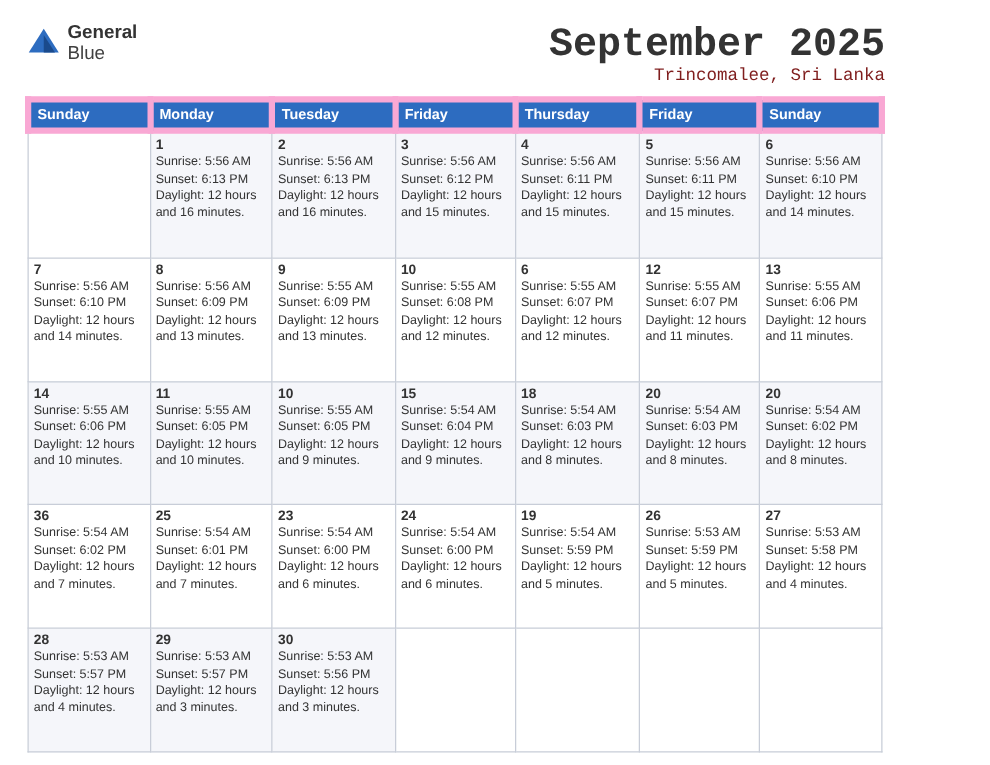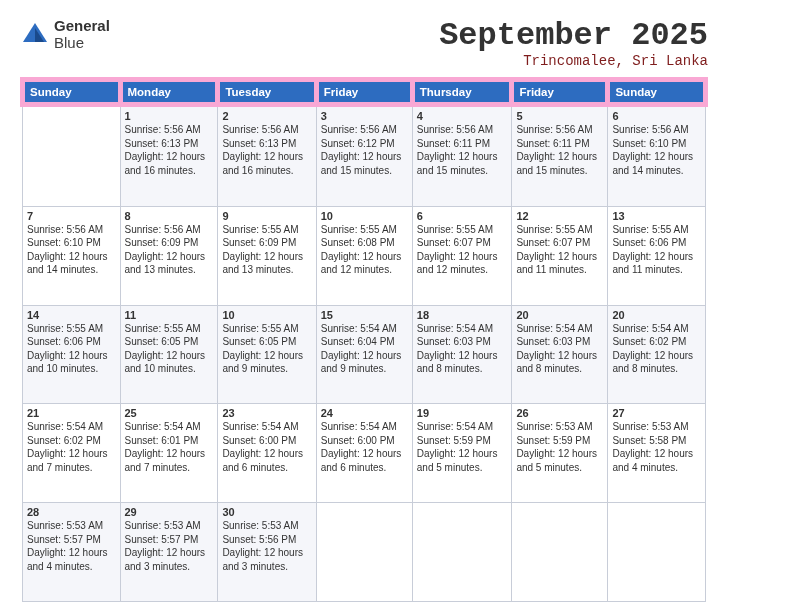--- a/index.html
+++ b/index.html
@@ -181,21 +181,21 @@
           <td><span class="day-number">15</span>
         <span class="cell-text">Sunrise: 5:54 AM<br>Sunset: 6:04 PM<br>Daylight: 12 hours and 9 minutes.</span></td>
           <td><span class="day-number">18</span>
         <span class="cell-text">Sunrise: 5:54 AM<br>Sunset: 6:03 PM<br>Daylight: 12 hours and 8 minutes.</span></td>
           <td><span class="day-number">20</span>
         <span class="cell-text">Sunrise: 5:54 AM<br>Sunset: 6:03 PM<br>Daylight: 12 hours and 8 minutes.</span></td>
           <td><span class="day-number">20</span>
         <span class="cell-text">Sunrise: 5:54 AM<br>Sunset: 6:02 PM<br>Daylight: 12 hours and 8 minutes.</span></td>
         </tr>
         <tr>
-          <td><span class="day-number">21</span>
+          <td><span class="day-number">36</span>
         <span class="cell-text">Sunrise: 5:54 AM<br>Sunset: 6:02 PM<br>Daylight: 12 hours and 7 minutes.</span></td>
           <td><span class="day-number">25</span>
         <span class="cell-text">Sunrise: 5:54 AM<br>Sunset: 6:01 PM<br>Daylight: 12 hours and 7 minutes.</span></td>
           <td><span class="day-number">23</span>
         <span class="cell-text">Sunrise: 5:54 AM<br>Sunset: 6:00 PM<br>Daylight: 12 hours and 6 minutes.</span></td>
           <td><span class="day-number">24</span>
         <span class="cell-text">Sunrise: 5:54 AM<br>Sunset: 6:00 PM<br>Daylight: 12 hours and 6 minutes.</span></td>
           <td><span class="day-number">19</span>
         <span class="cell-text">Sunrise: 5:54 AM<br>Sunset: 5:59 PM<br>Daylight: 12 hours and 5 minutes.</span></td>
           <td><span class="day-number">26</span>

